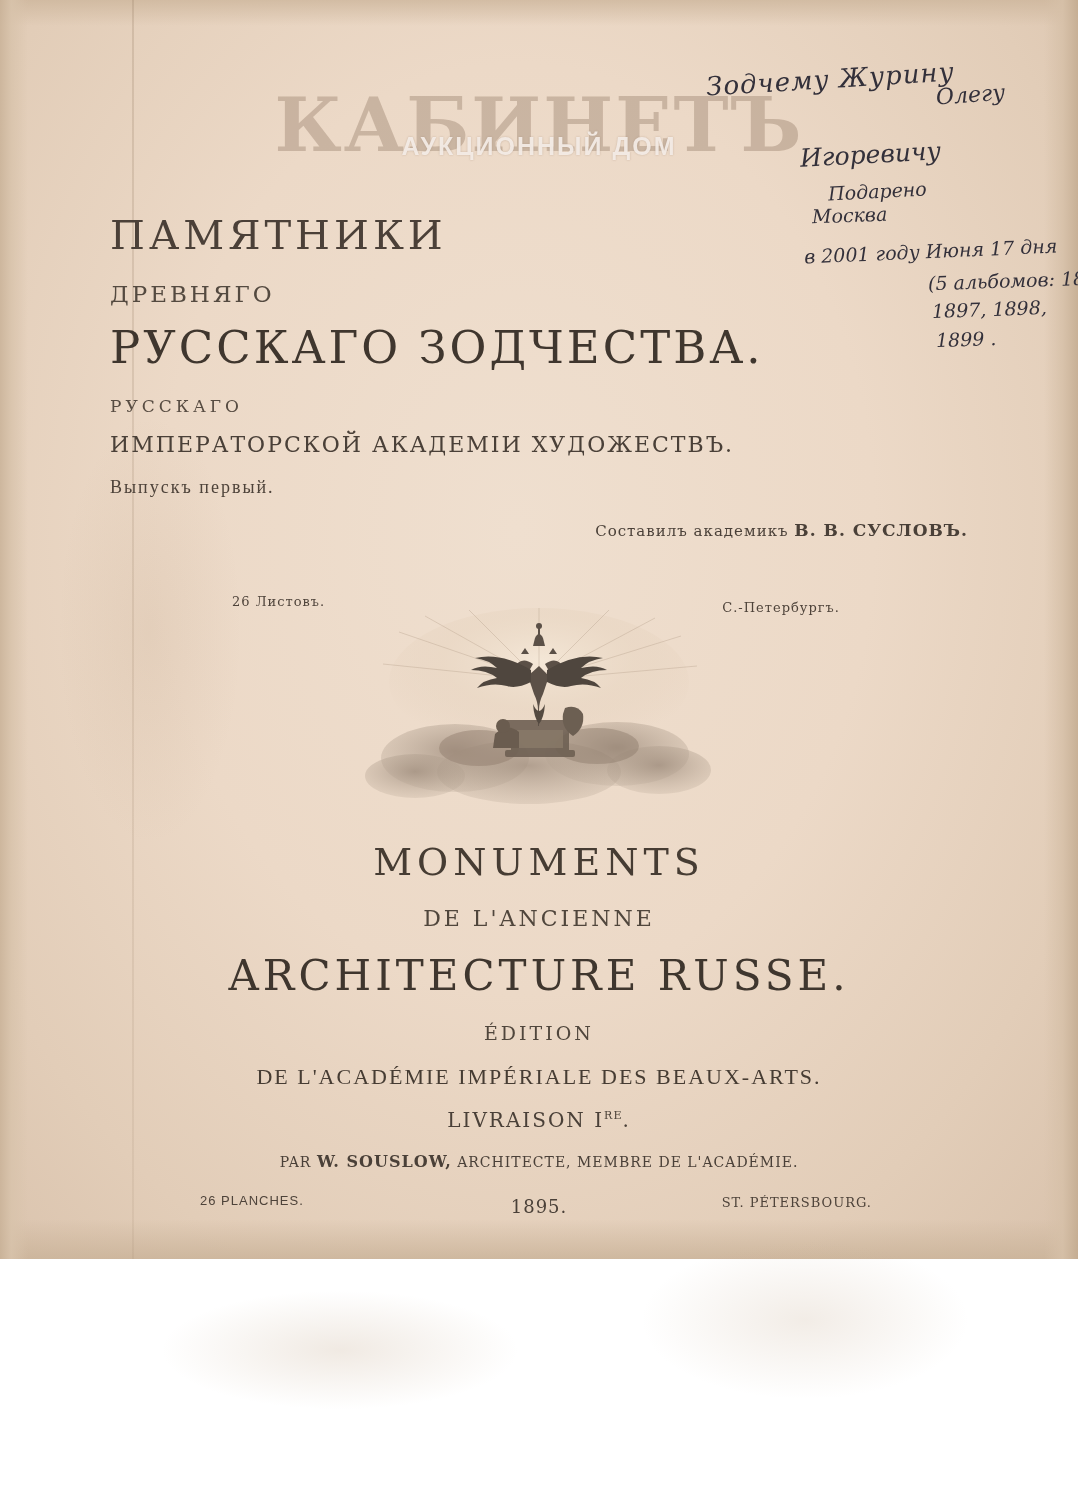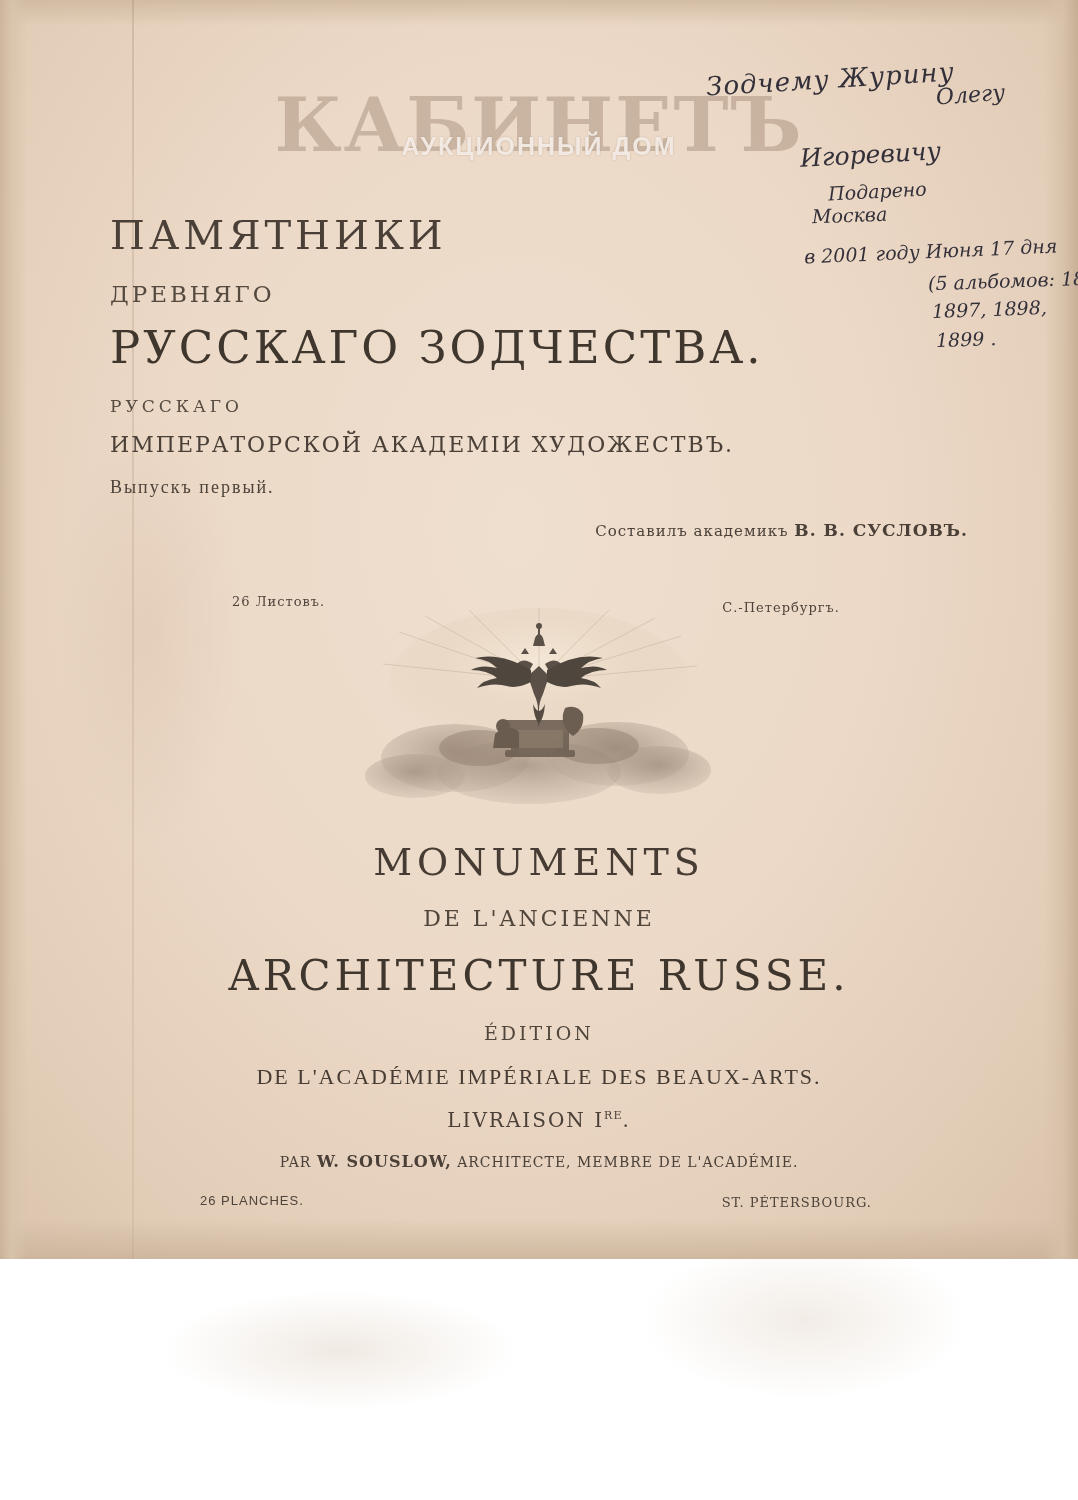--- a/index.html
+++ b/index.html
@@ -402,20 +402,21 @@
       <span>LIVRAISON I</span><sup>RE</sup><span>.</span>
     </div>
     <div class="fr-l7">
       <span>PAR</span>
       <b>W. SOUSLOW,</b>
       <span>ARCHITECTE, MEMBRE DE L'ACADÉMIE.</span>
     </div>
   </div>
 
   <div id="planches-fr">26 PLANCHES.</div>
+  <div id="year-fr">1895.</div>
   <div id="city-fr">ST. PÉTERSBOURG.</div>
 
   <div id="inscription">
     <div class="hw hw-1">Зодчему Журину</div>
     <div class="hw hw-2">Олегу</div>
     <div class="hw hw-3">Игоревичу</div>
     <div class="hw hw-4">Подарено</div>
     <div class="hw hw-5">Москва</div>
     <div class="hw hw-6">в 2001 году Июня 17 дня</div>
     <div class="hw hw-7">(5 альбомов: 1875, 1896,</div>

